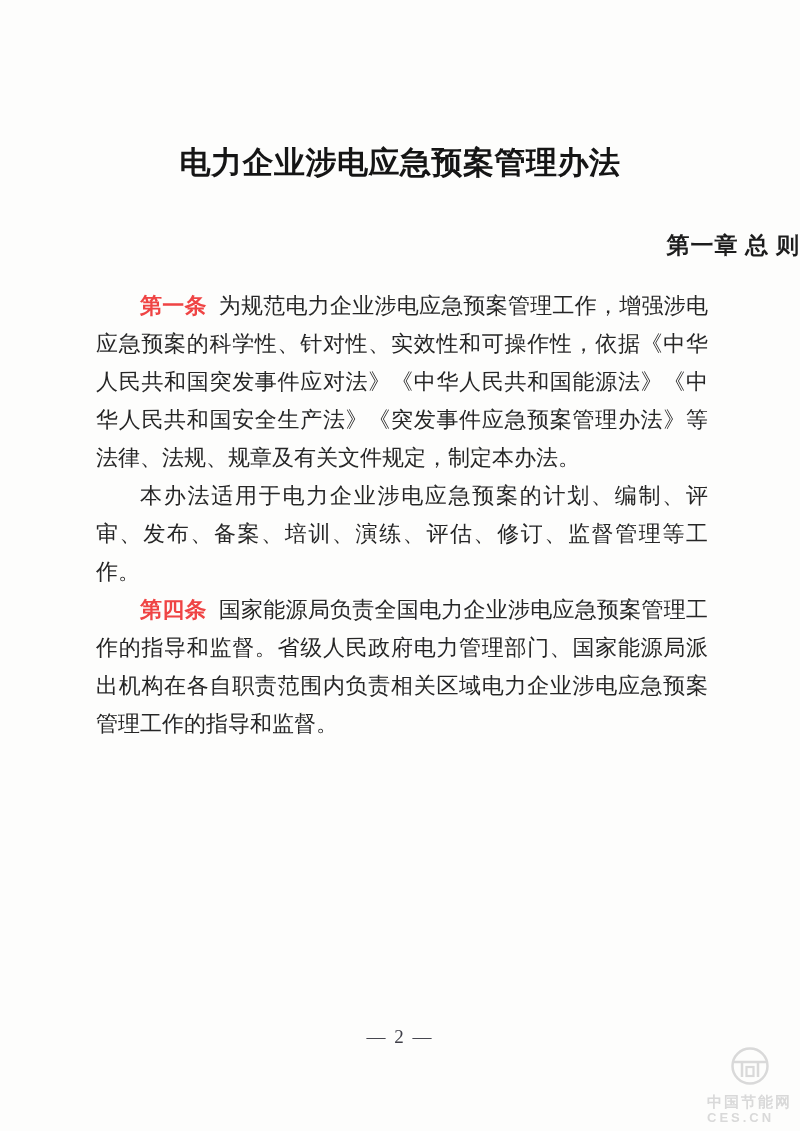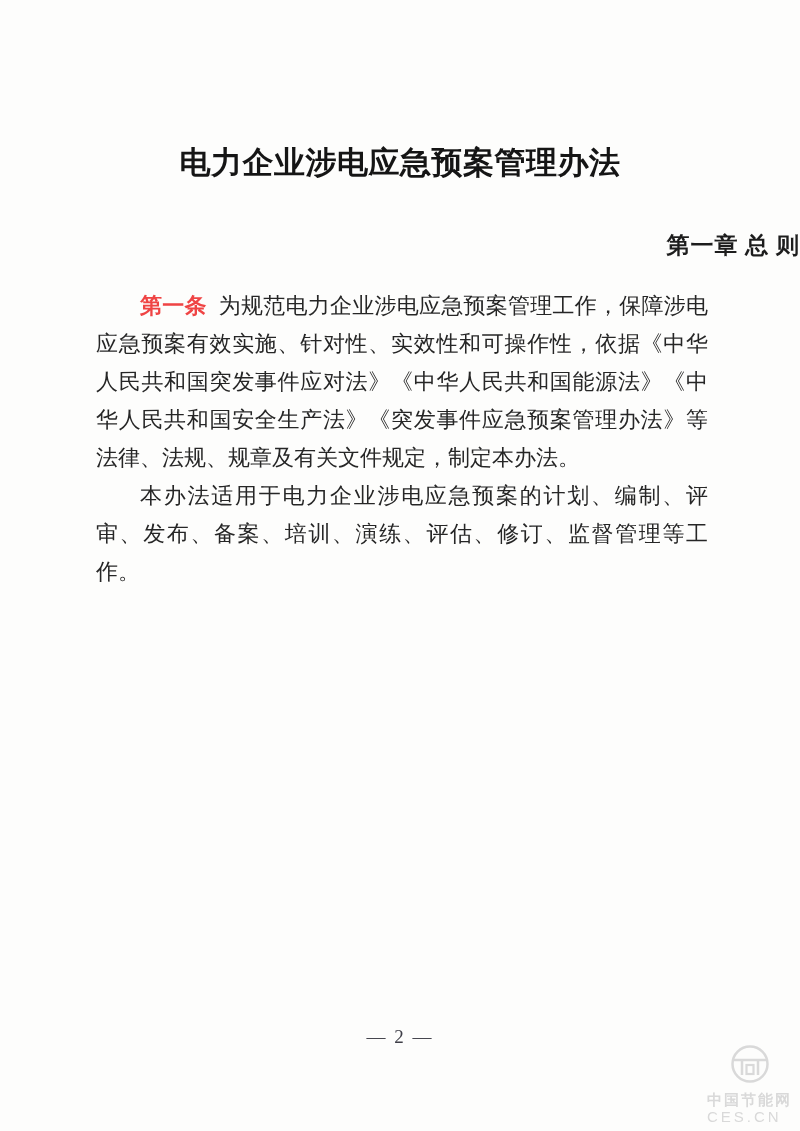--- a/index.html
+++ b/index.html
@@ -74,41 +74,44 @@
   }
   .watermark-logo { flex: 0 0 auto; }
   .watermark-text { display: flex; flex-direction: column; line-height: 1.1; }
   .watermark-name {
     font-size: 15px;
     font-weight: bold;
     letter-spacing: 2px;
     font-family: "Liberation Sans", "DejaVu Sans", sans-serif;
   }
   .watermark-domain {
-    font-size: 15px;
-    font-weight: normal;
+    font-size: 13px;
+    font-weight: bold;
     letter-spacing: 3px;
     font-family: "Liberation Sans", "DejaVu Sans", sans-serif;
   }
 </style>
 </head>
 <body>
 
 <div class="page">
 
   <h1 class="doc-title">电力企业涉电应急预案管理办法</h1>
 
   <h2 class="chapter-heading">第一章 总 则</h2>
 
   <div class="doc-body">
     <p>
-      <span class="article-label">第一条</span><span>为规范电力企业涉电应急预案管理工作，保障涉电应急预案有效实施、针对性、实效性和可操作性，依据《中华人民共和国突发事件应对法》《中华人民共和国能源法》《中华人民共和国安全生产法》《突发事件应急预案管理办法》等法律、法规、规章及有关文件规定，制定本办法。</span>
+      <span class="article-label">第一条</span><span>为规范电力企业涉电应急预案管理工作，增强涉电应急预案的科学性、针对性、实效性和可操作性，依据《中华人民共和国突发事件应对法》《中华人民共和国能源法》《中华人民共和国安全生产法》《突发事件应急预案管理办法》等法律、法规、规章及有关文件规定，制定本办法。</span>
     </p>
     <p>
       <span>本办法适用于电力企业涉电应急预案的计划、编制、评审、发布、备案、培训、演练、评估、修订、监督管理等工作。</span>
+    </p>
+    <p>
+      <span class="article-label">第四条</span><span>国家能源局负责全国电力企业涉电应急预案管理工作的指导和监督。省级人民政府电力管理部门、国家能源局派出机构在各自职责范围内负责相关区域电力企业涉电应急预案管理工作的指导和监督。</span>
     </p>
   </div>
 
   <div class="page-number">— 2 —</div>
 
   <div class="watermark">
     <span class="watermark-logo">
       <svg width="40" height="40" viewBox="0 0 40 40" fill="none" xmlns="http://www.w3.org/2000/svg">
         <circle cx="20" cy="20" r="17.5" stroke="#d9d9d9" stroke-width="2.5"></circle>
         <line x1="4" y1="16" x2="36" y2="16" stroke="#d9d9d9" stroke-width="2.5"></line>

